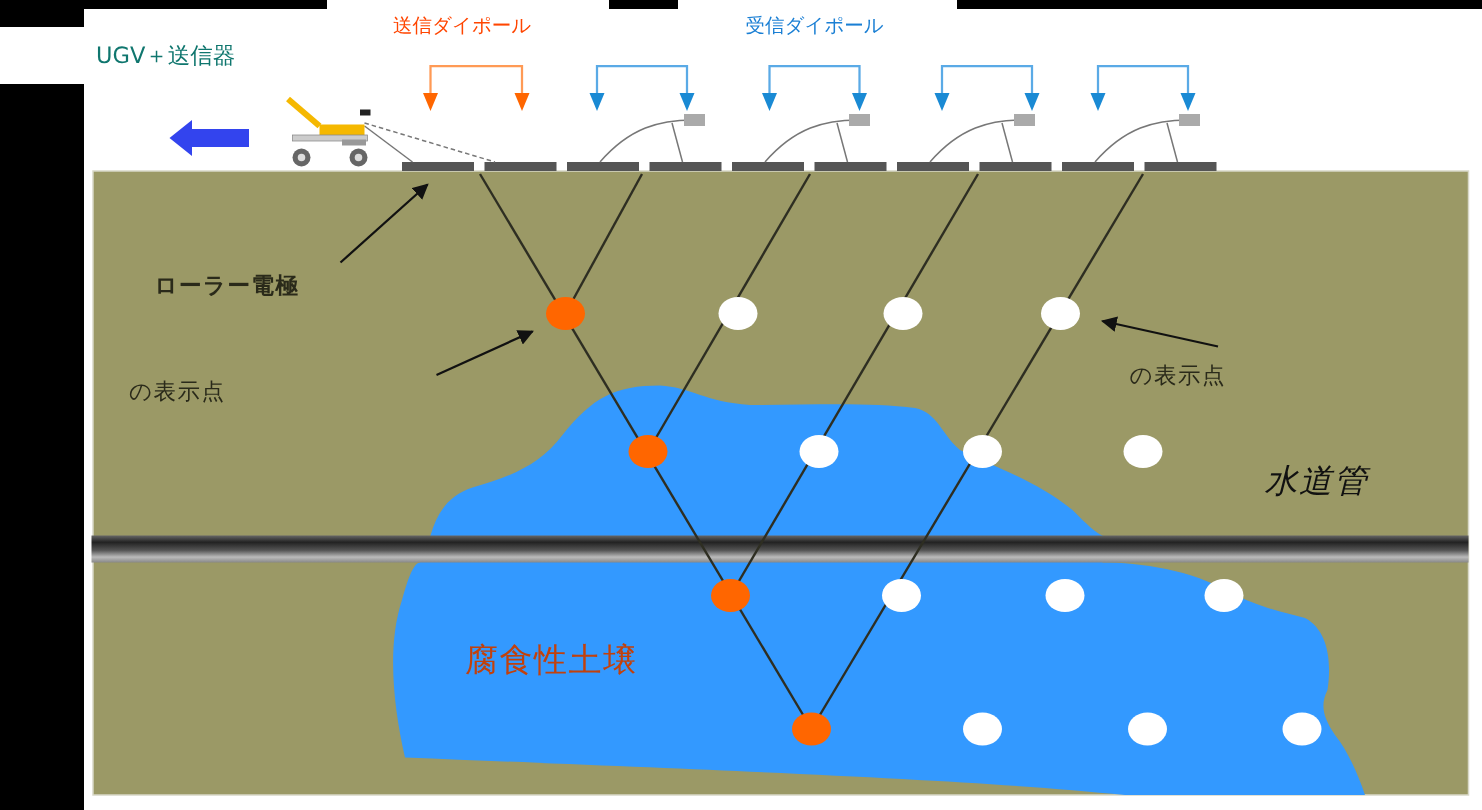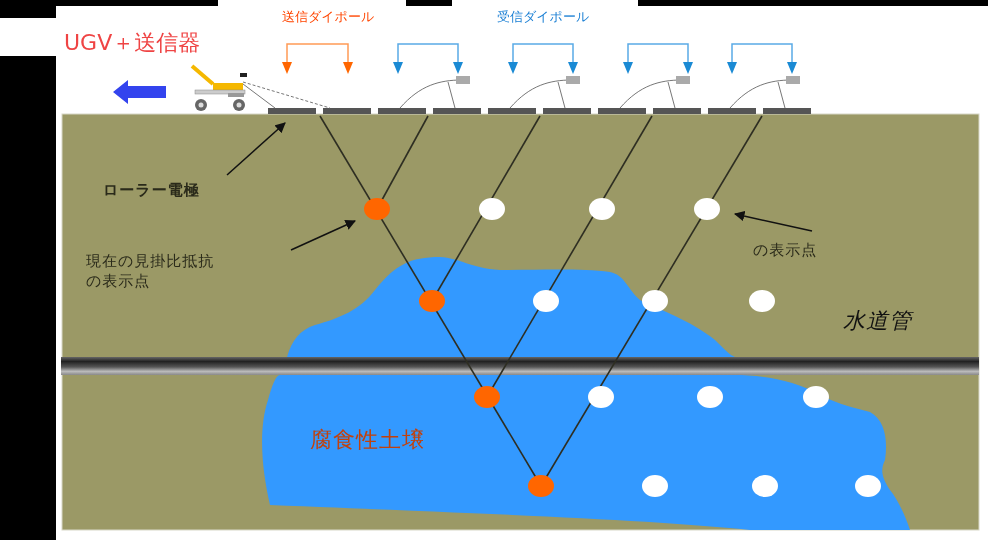--- a/index.html
+++ b/index.html
@@ -1,21 +1,21 @@
 <!DOCTYPE html>
 <html><head>
 <meta charset="utf-8">
 <style>
   html, body { margin: 0; padding: 0; }
   body { width: 988px; height: 540px; position: relative; overflow: hidden; background: #ffffff; font-family: "DejaVu Sans", sans-serif; }
   .blk { position: absolute; background: #000; }
   svg { position: absolute; left: 0; top: 0; }
   .lbl { position: absolute; white-space: nowrap; color: #222; }
-  .title { left: 64px; top: 28px; font-size: 22px; color: #ef4444; }
-  .tx-label { left: 262px; top: 8px; font-size: 13px; color: #ff4500; margin-left: 20px; }
+  .title { left: 64px; top: 28px; font-size: 15px; color: #0f766e; }
+  .tx-label { left: 262px; top: 8px; font-size: 13px; color: #ff4500; }
   .rx-label { left: 497px; top: 8px; font-size: 13px; color: #1a7fd4; }
   .roller { left: 103px; top: 181px; font-size: 15px; color: #2a2a1a; letter-spacing: 1px; font-weight: bold; }
   .cur { left: 86px; top: 251px; font-size: 15px; color: #2a2a1a; line-height: 20px; letter-spacing: 1px; }
   .prev { left: 753px; top: 240px; font-size: 15px; color: #2a2a1a; line-height: 20px; letter-spacing: 1px; }
   .pipe-label { left: 843px; top: 306px; font-size: 22px; color: #111; letter-spacing: 1px; font-style: italic; }
   .soil-label { left: 310px; top: 425px; font-size: 22px; color: #c2410c; letter-spacing: 1px; }
 </style>
 </head>
 <body>
 
@@ -151,20 +151,19 @@
     <circle cx="239" cy="105" r="6" fill="#666"></circle>
       <circle cx="239" cy="105" r="2.5" fill="#ddd"></circle>
   </g>
 </svg>
 
 <div class="lbl title">UGV＋送信器</div>
 <div class="lbl tx-label">送信ダイポール</div>
 <div class="lbl rx-label">受信ダイポール</div>
 <div class="lbl roller">ローラー電極</div>
 <div class="lbl cur">
-  <div>現在の見掛比抵抗</div>
   <div>の表示点</div>
 </div>
 <div class="lbl prev">
   <div>の表示点</div>
 </div>
 <div class="lbl pipe-label">水道管</div>
 <div class="lbl soil-label">腐食性土壌</div>
 
 </body></html>

